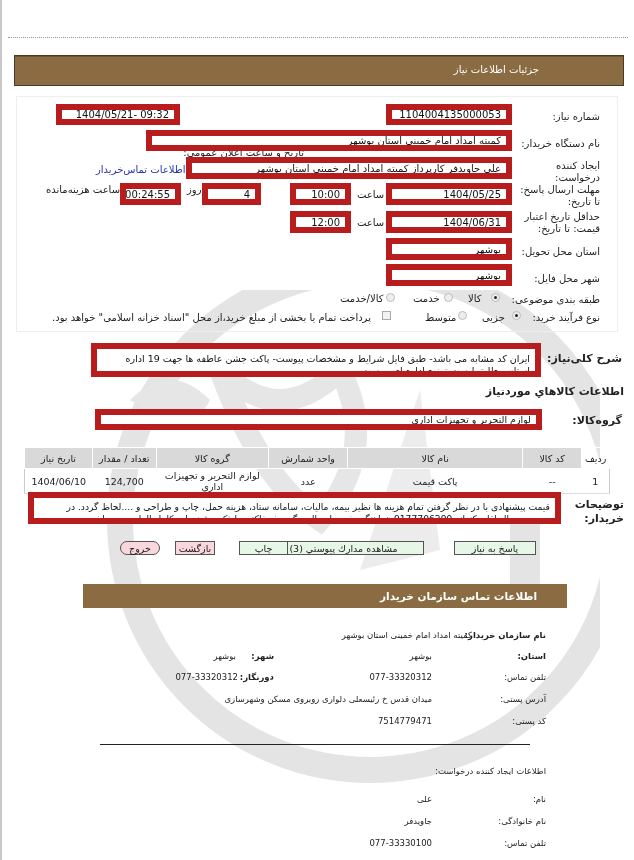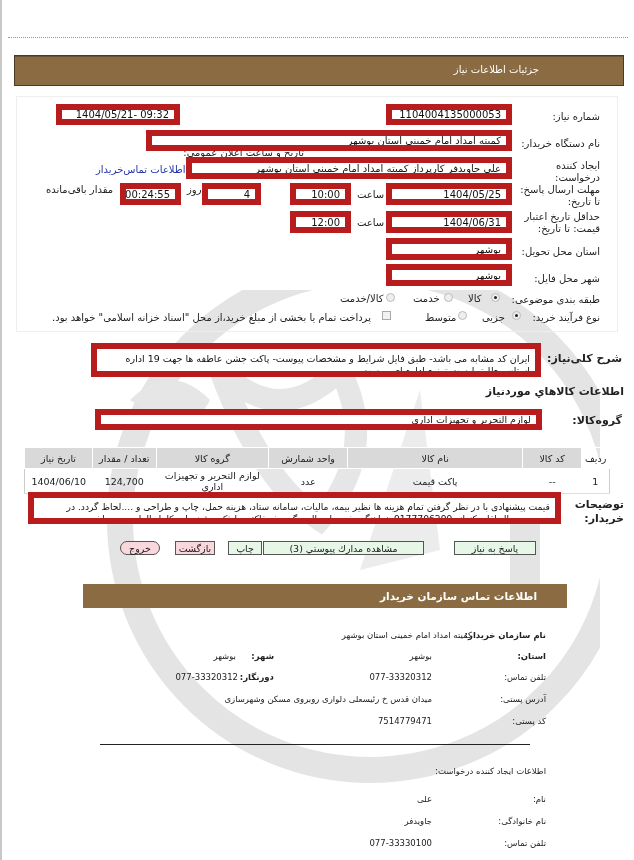--- a/index.html
+++ b/index.html
@@ -63,21 +63,21 @@
 <div class="box" style="left:186px;top:157px;width:326px;height:22px;">علی جاویدفر کارپرداز کمیته امداد امام خمینی استان بوشهر</div>
 <div class="link" style="left:96px;top:164px;">اطلاعات تماس‌خریدار</div>
 
 <div class="lbl" style="right:34px;top:184px;width:82px;white-space:normal;line-height:12px;">مهلت ارسال پاسخ: تا تاریخ:</div>
 <div class="box ltr" style="left:386px;top:183px;width:126px;height:22px;">1404/05/25</div>
 <div class="lbl" style="left:357px;top:189px;">ساعت</div>
 <div class="box ltr" style="left:290px;top:183px;width:61px;height:22px;">10:00</div>
 <div class="box ltr" style="left:202px;top:183px;width:59px;height:22px;">4</div>
 <div class="lbl" style="left:187px;top:184px;">روز</div>
 <div class="box ltr" style="left:120px;top:183px;width:61px;height:22px;">00:24:55</div>
-<div class="lbl" style="left:46px;top:184px;">مقدار باقی‌مانده</div>
+<div class="lbl" style="left:46px;top:184px;">ساعت هزینه‌مانده</div>
 
 <div class="lbl" style="right:34px;top:211px;width:82px;white-space:normal;line-height:12px;">حداقل تاریخ اعتبار قیمت: تا تاریخ:</div>
 <div class="box ltr" style="left:386px;top:211px;width:126px;height:22px;">1404/06/31</div>
 <div class="lbl" style="left:357px;top:217px;">ساعت</div>
 <div class="box ltr" style="left:290px;top:211px;width:61px;height:22px;">12:00</div>
 
 <div class="lbl" style="right:34px;top:246px;">استان محل تحویل:</div>
 <div class="box" style="left:386px;top:238px;width:126px;height:22px;">بوشهر</div>
 
 <div class="lbl" style="right:34px;top:273px;">شهر محل فایل:</div>
@@ -129,21 +129,21 @@
       <td>1404/06/10</td>
     </tr>
   </tbody>
 </table>
 
 <div class="lbl bold" style="right:10px;top:498px;width:48px;white-space:normal;line-height:14px;">توضیحات خریدار:</div>
 <div class="box" style="left:28px;top:492px;width:533px;height:32px;white-space:normal;line-height:12px;align-items:flex-start;padding-top:3px;font-size:9.2px;">قیمت پیشنهادی با در نظر گرفتن تمام هزینه ها نظیر بیمه، مالیات، سامانه ستاد، هزینه حمل، چاپ و طراحی و ....لحاظ گردد. در صورت سوال اقای کنعانی9177706299 هماهنگی شود- ارسال برگ پیش فاکتور با ذکر مشخصات کامل الزامی می باشد.</div>
 
 <div class="btn g" style="left:454px;top:541px;width:82px;">پاسخ به نیاز</div>
 <div class="btn g" style="left:263px;top:541px;width:161px;">مشاهده مدارك پیوستي (3)</div>
-<div class="btn g" style="left:228px;top:541px;width:34px;">چاپ</div>
+<div class="btn g" style="left:239px;top:541px;width:49px;">چاپ</div>
 <div class="btn r" style="left:175px;top:541px;width:40px;">بازگشت</div>
 <div class="btn r" style="left:120px;top:541px;width:40px;border-radius:7px;">خروج</div>
 
 <div class="hdr2">
   <span>اطلاعات تماس سازمان خریدار</span>
 </div>
 
 <div class="c b" style="right:88px;top:630px;">نام سازمان خریدار:</div>
 <div class="c" style="right:162px;top:630px;">کمیته امداد امام خمینی استان بوشهر</div>
 

